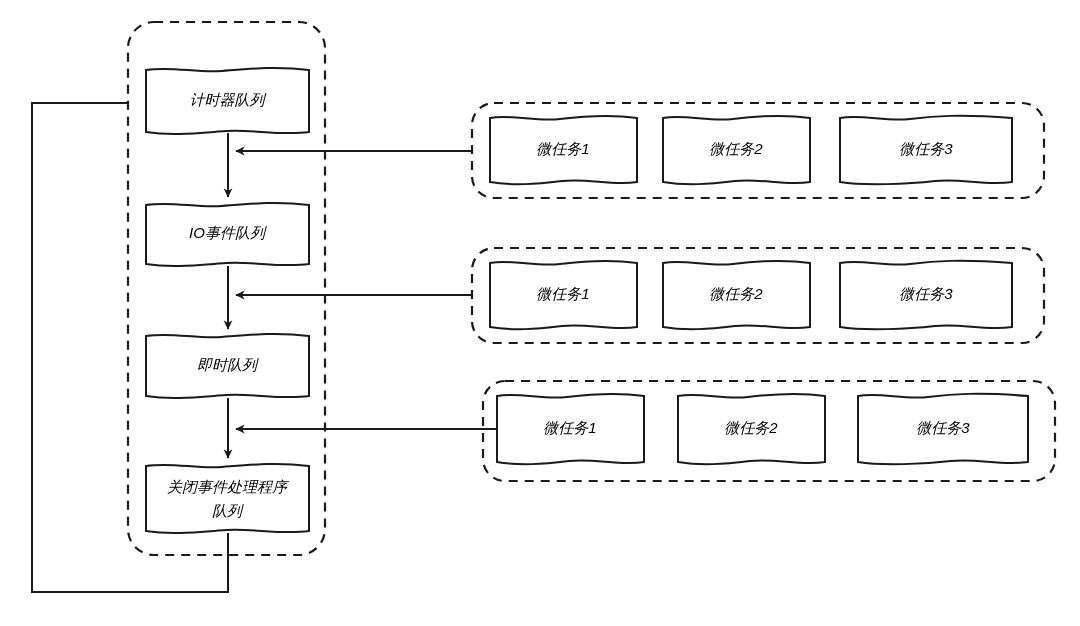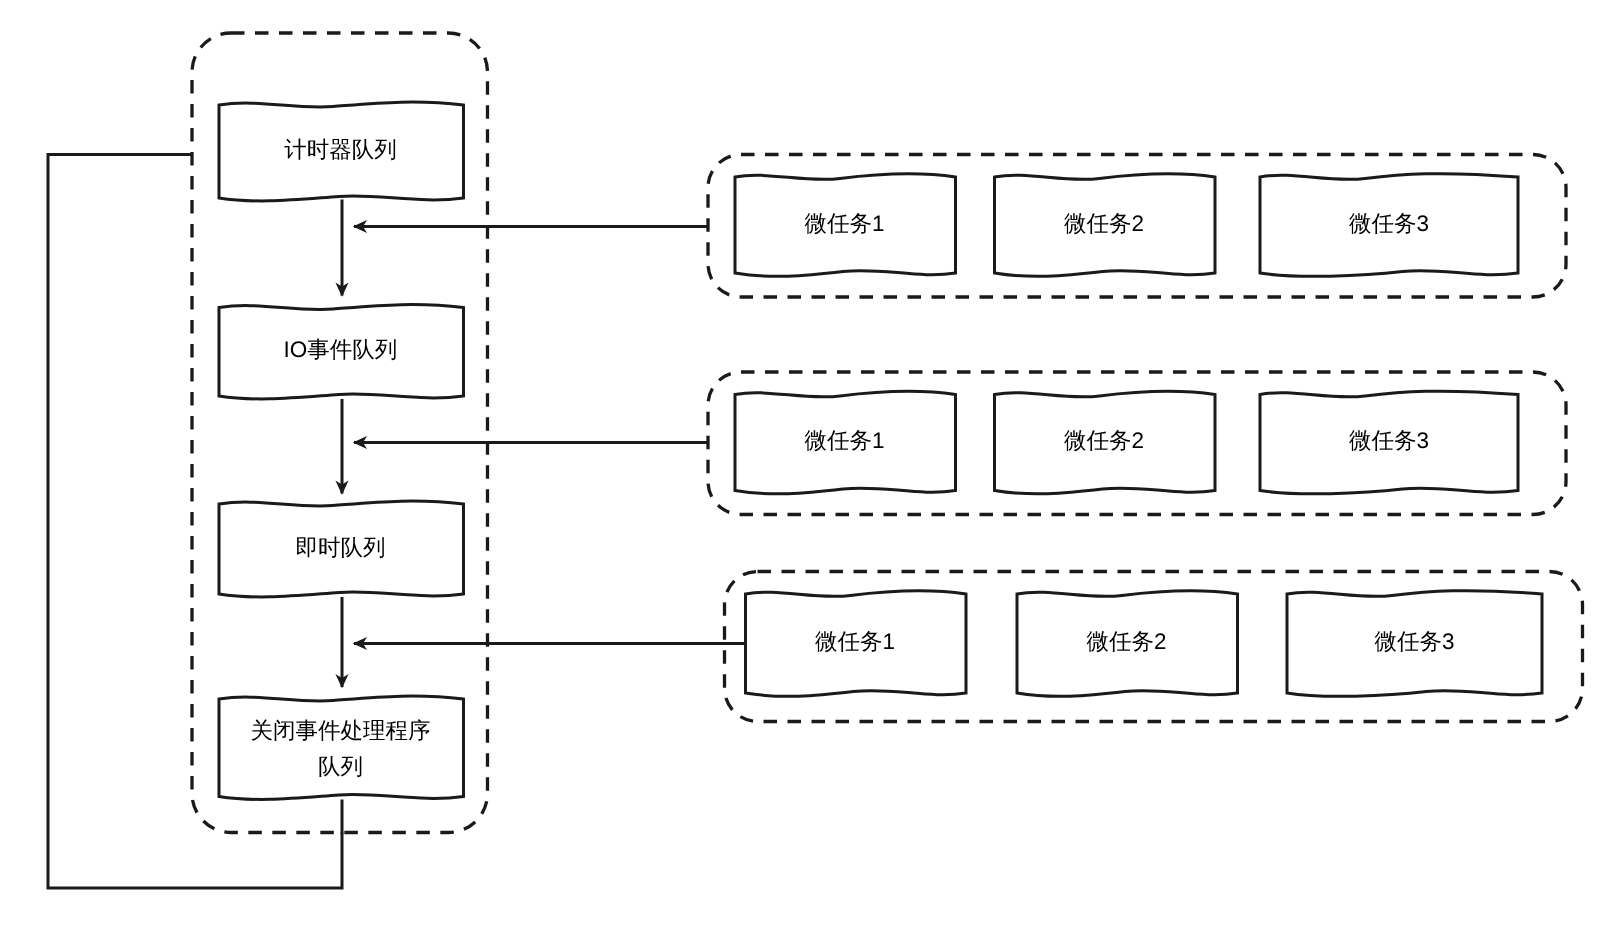--- a/index.html
+++ b/index.html
@@ -10,20 +10,21 @@
   body {
     width: 1080px;
     height: 626px;
     font-family: "Liberation Sans", "DejaVu Sans", sans-serif;
     overflow: hidden;
   }
   #diagram-root {
     position: relative;
     width: 960px;
     height: 626px;
+    font-style: italic;
   }
   svg.canvas {
     position: absolute;
     top: 0;
     left: 0;
     width: 1080px;
     height: 626px;
   }
   text.box-label {
     font-family: "Liberation Sans", "DejaVu Sans", sans-serif;

